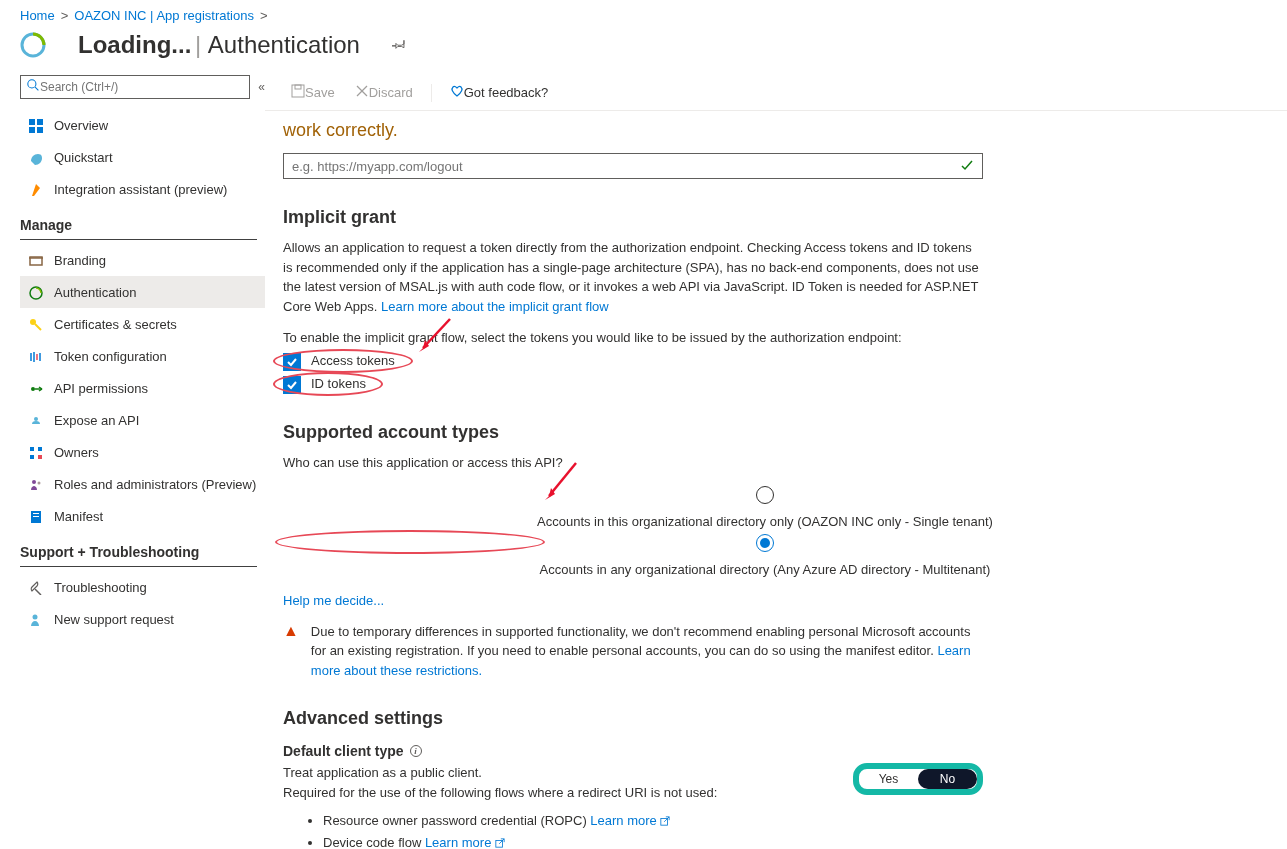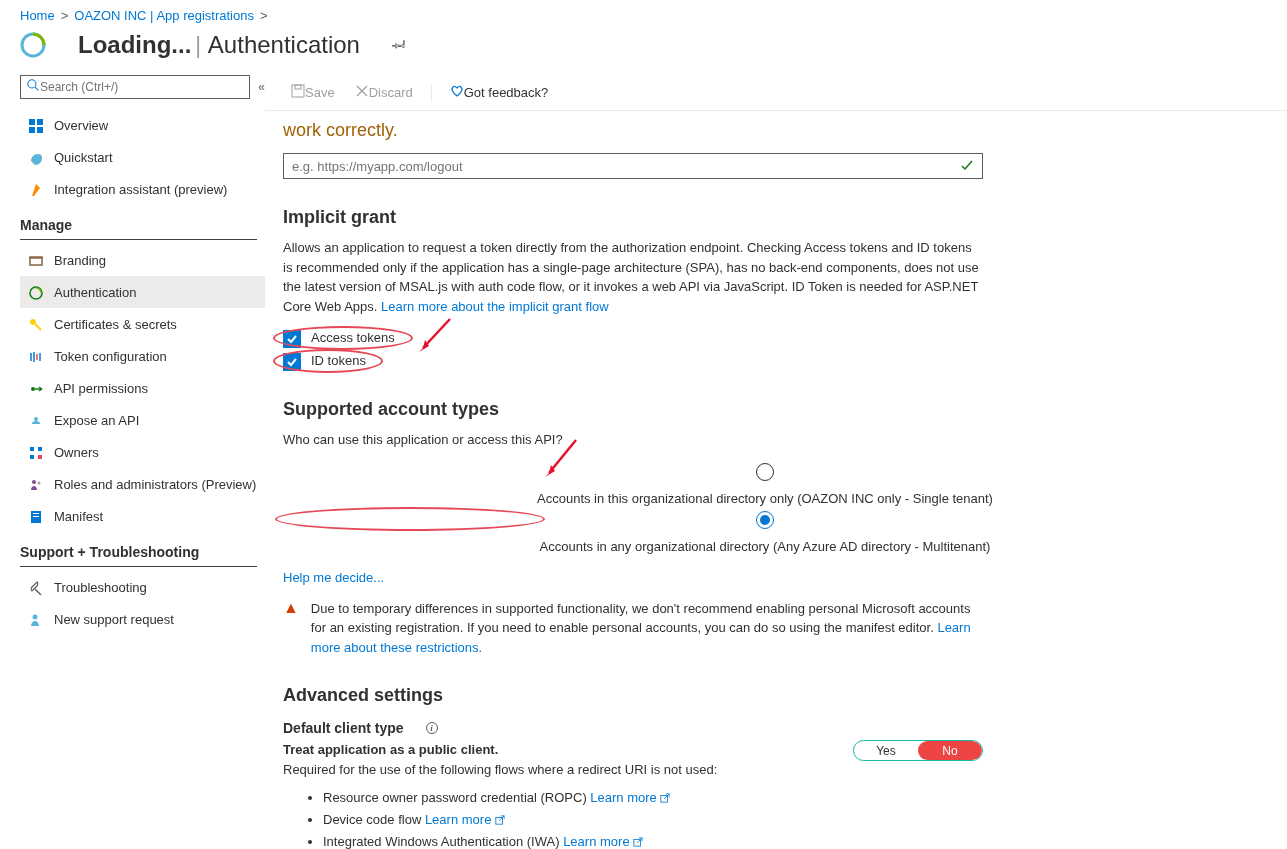--- a/index.html
+++ b/index.html
@@ -54,29 +54,29 @@
 .radio.sel { border-color: #0078d4; }
 .radio.sel::after { content: ""; width: 10px; height: 10px; background: #0078d4; border-radius: 50%; }
 
 .circ-anno { position: absolute; border: 2px solid #e74856; border-radius: 50%; pointer-events: none; }
 .arrow-anno { position: absolute; pointer-events: none; }
 
 .info-box { display: flex; gap: 12px; margin-top: 14px; max-width: 700px; }
 .info-box .tri { color: #d83b01; font-size: 16px; flex-shrink: 0; }
 .info-box .msg { font-size: 13px; line-height: 1.5; }
 
-.subhead { font-size: 14px; font-weight: 600; margin-top: 14px; margin-bottom: 4px; display: flex; align-items: center; gap: 22px; }
+.subhead { font-size: 14px; font-weight: 600; margin-top: 14px; margin-bottom: 4px; display: flex; align-items: center; gap: 6px; }
 .info-i { width: 12px; height: 12px; border: 1px solid #605e5c; border-radius: 50%; display: inline-flex; align-items: center; justify-content: center; font-size: 9px; color: #605e5c; font-style: italic; font-family: serif; }
 
 .treat-row { display: flex; justify-content: space-between; align-items: flex-start; max-width: 700px; }
 .treat-text { font-size: 13px; line-height: 1.5; }
-.treat-text .bold { font-weight: 700; }
-.toggle { border: 1px solid #14b8a6; border-radius: 14px; display: flex; height: 21px; width: 130px; overflow: hidden; cursor: pointer; font-size: 12px; }
+.treat-text .bold { font-weight: 400; }
+.toggle { border: 6px solid #14b8a6; border-radius: 14px; display: flex; height: 32px; width: 130px; overflow: hidden; cursor: pointer; font-size: 12px; }
 .toggle .opt { flex: 1; display: flex; align-items: center; justify-content: center; }
-.toggle .opt.active { background: #ef4444; color: #fff; border-radius: 12px; }
+.toggle .opt.active { background: #0f172a; color: #fff; border-radius: 12px; }
 
 ul.flows { margin: 8px 0 0 40px; font-size: 13px; line-height: 1.7; }
 ul.flows li { list-style: disc; }
 .ext-icon { display: inline-block; width: 10px; height: 10px; vertical-align: -1px; }
 </style>
 </head>
 <body>
 
 <div class="breadcrumb">
   <a>Home</a>
@@ -293,20 +293,21 @@
               <polyline points="2,8 5,11 12,3" fill="none" stroke="#107c10" stroke-width="1.5"></polyline>
             </svg></span>
       </div>
 
       <h3 class="section">Implicit grant</h3>
       <div class="para">
         <span>Allows an application to request a token directly from the authorization endpoint. Checking Access tokens and ID tokens is recommended only if the application has a single-page architecture (SPA), has no back-end components, does not use the latest version of MSAL.js with auth code flow, or it invokes a web API via JavaScript. ID Token is needed for ASP.NET Core Web Apps. </span>
         <a>Learn more about the implicit grant flow</a>
       </div>
       <div class="sub" style="position:relative;">
+        <span>To enable the implicit grant flow, select the tokens you would like to be issued by the authorization endpoint:</span>
         
         <svg class="arrow-anno" style="left:132px; top:-14px;" width="40" height="40" viewBox="0 0 40 40">
             <line x1="35" y1="3" x2="8" y2="32" stroke="#e8112d" stroke-width="2.5"></line>
             <polygon points="8,32 4,36 14,30 10,24" fill="#e8112d"></polygon>
           </svg>
       </div>
       <div class="cb-row">
         <span class="cb">
             <svg width="12" height="12" viewBox="0 0 12 12">
               <polyline points="2,6 5,9 10,3" fill="none" stroke="#fff" stroke-width="2"></polyline>

